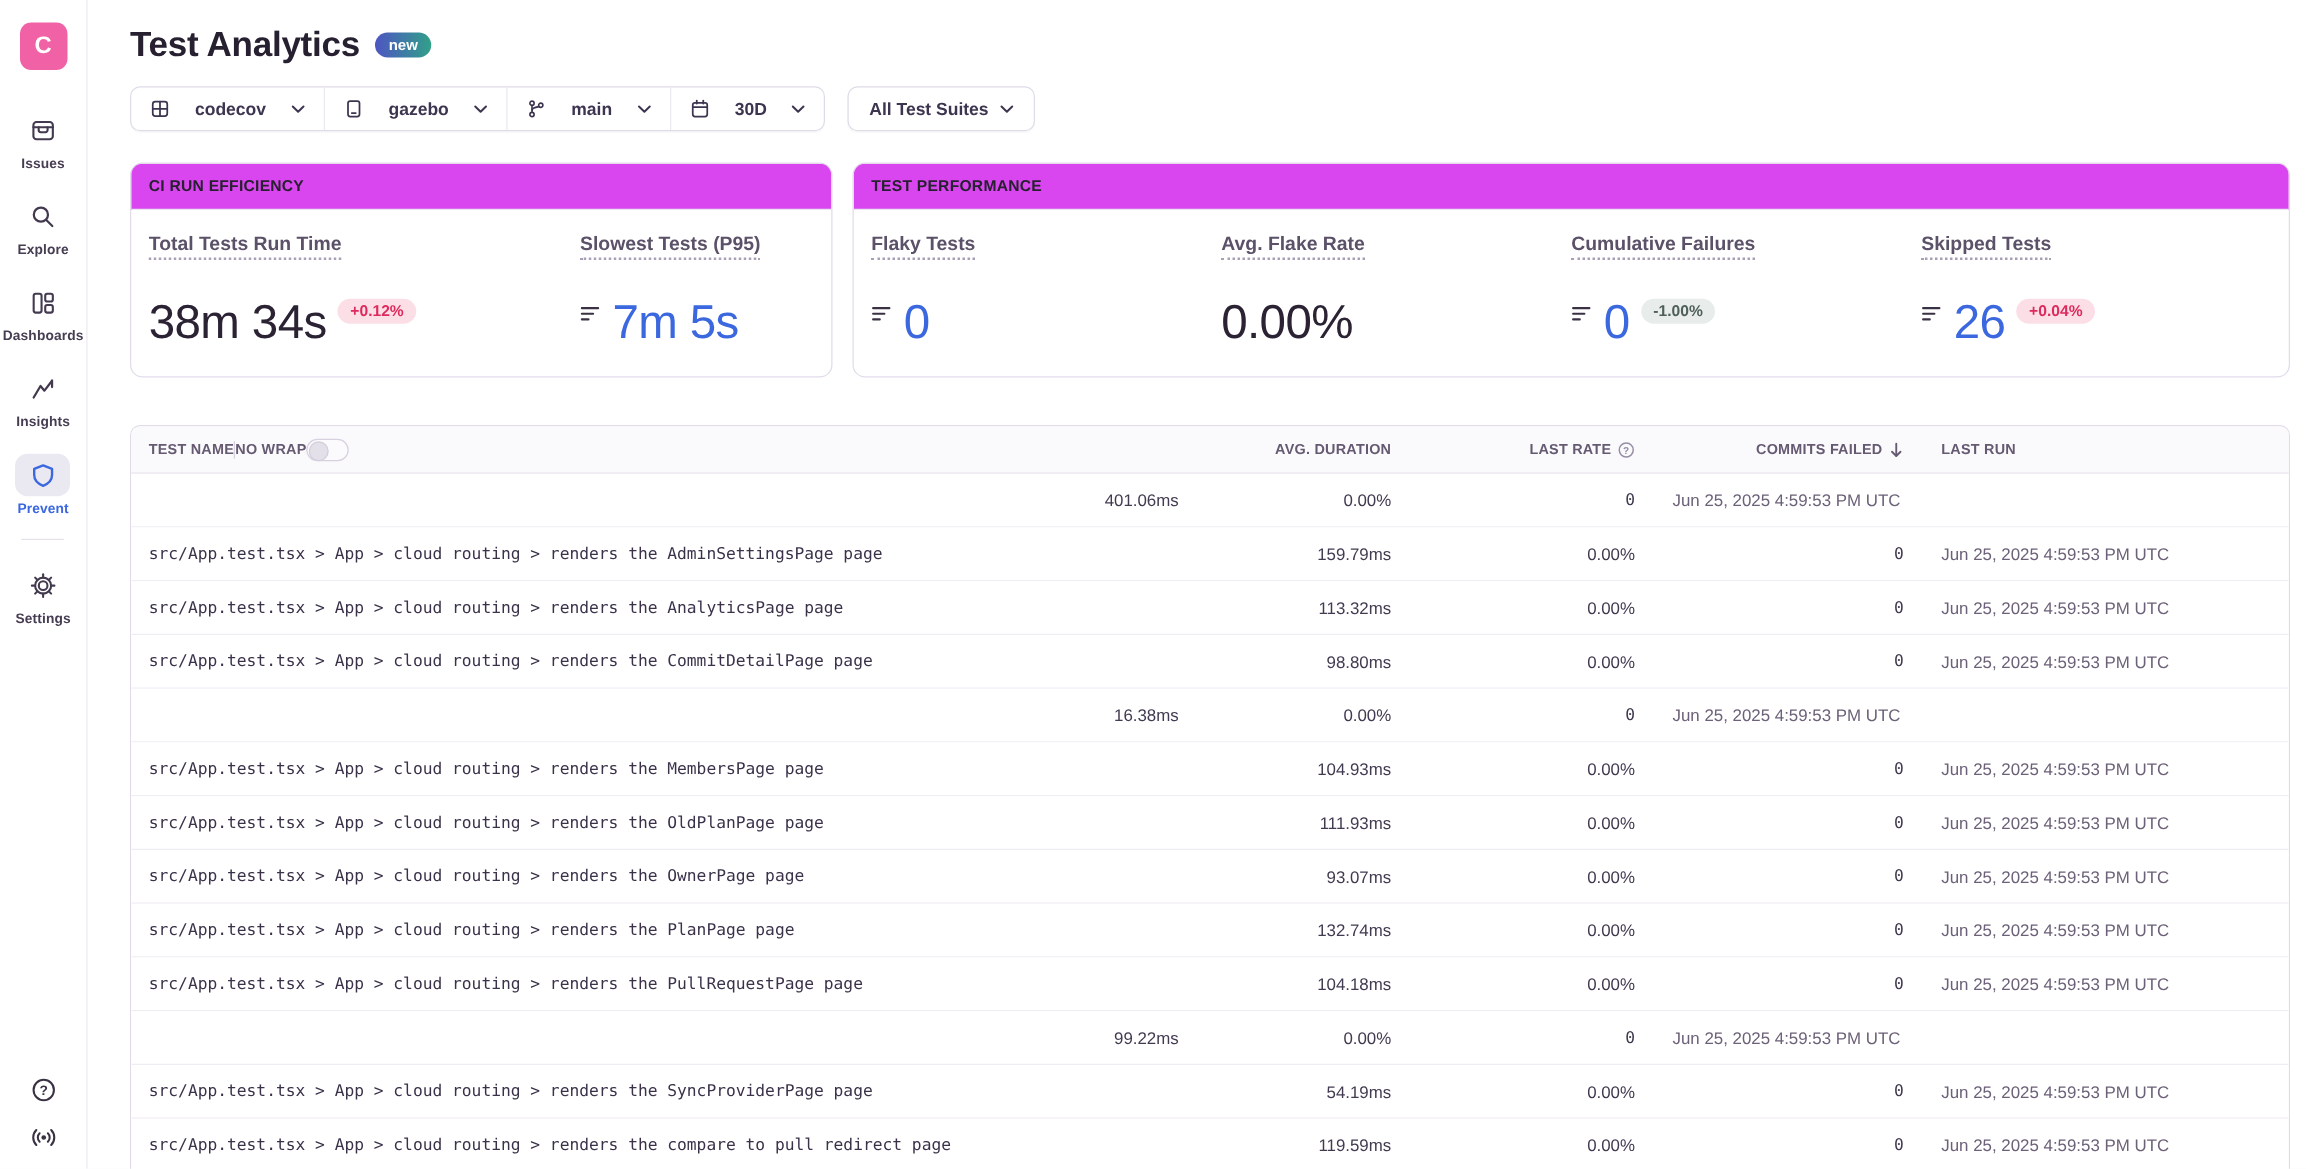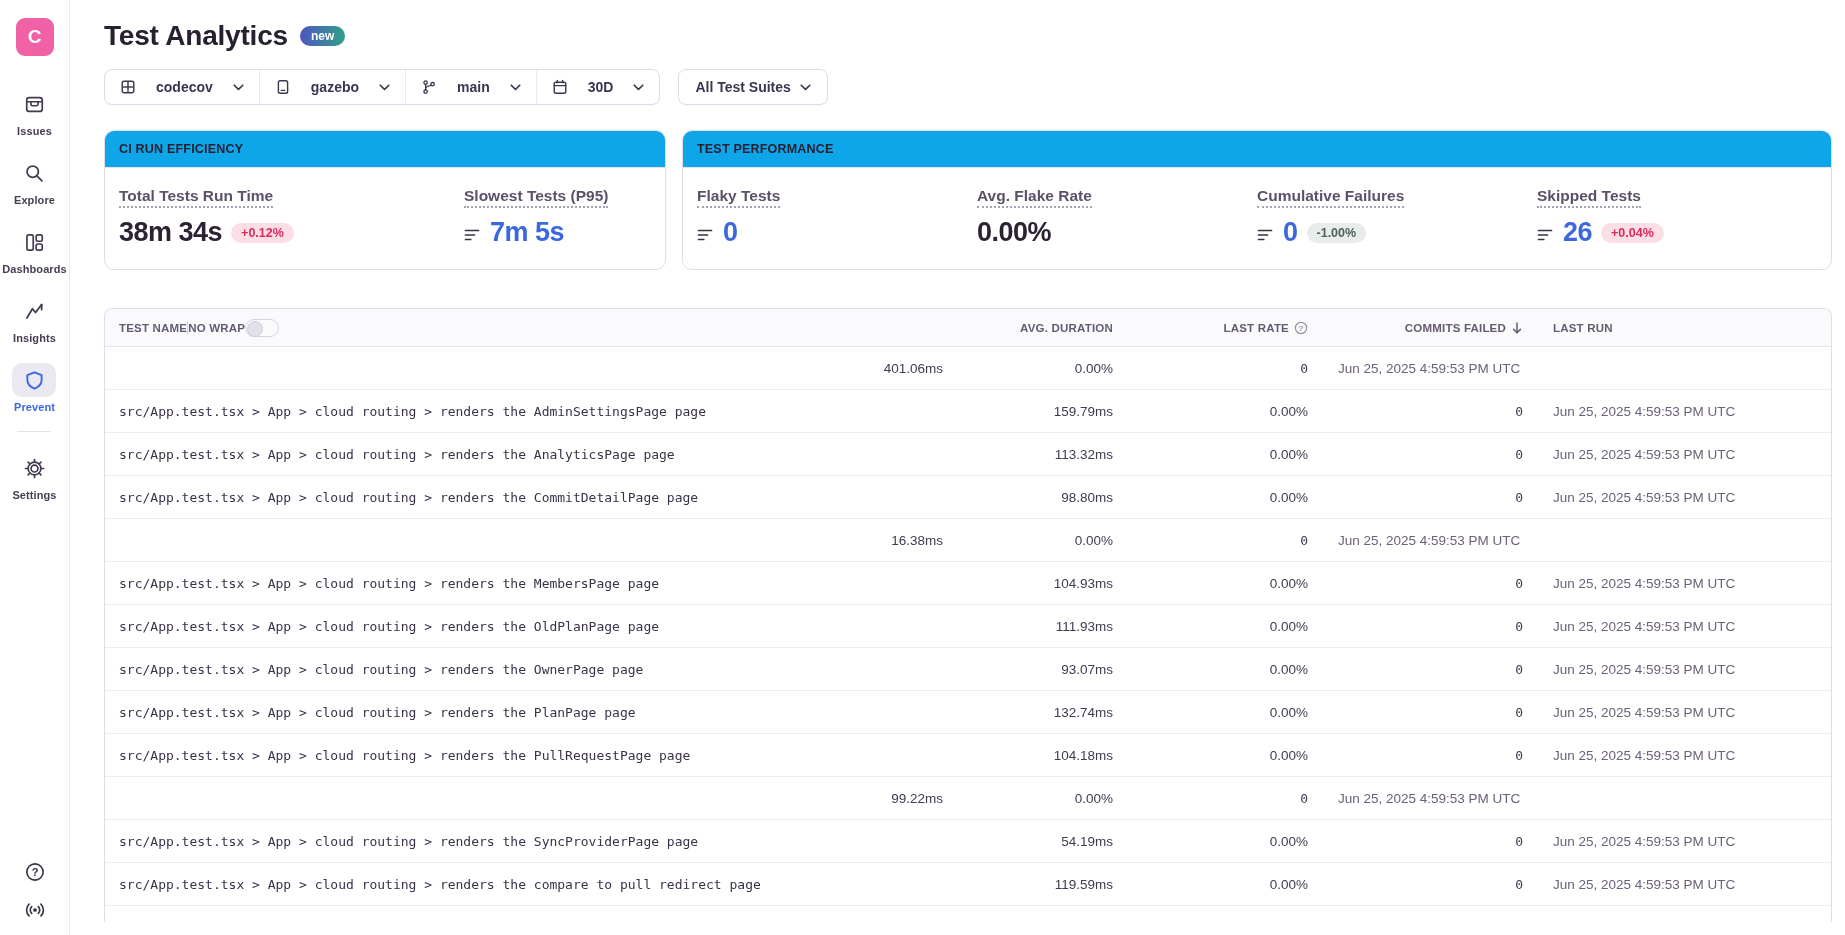--- a/index.html
+++ b/index.html
@@ -37,29 +37,29 @@
   .filter-seg { display:flex; align-items:center; gap:20px; padding:0 15px; height:100%;
     font-size:14px; font-weight:700; color:#3d3450; cursor:pointer; border-left:1px solid #ece8f0; }
   .filter-seg:first-child { border-left:none; }
   .suites-btn { padding:0 16px; display:flex; align-items:center; gap:9px; font-size:14px; font-weight:700; color:#3d3450; cursor:pointer; }
 
   
   .panels-row { display:flex; gap:16px; margin-top:25px; }
   .panel { border:1px solid #e2dcea; border-radius:10px; overflow:hidden; background:#fff; }
   .panel-ci { width:562px; flex:none; }
   .panel-perf { flex:1; }
-  .panel-header { background:#0ea5e9; border-bottom:1px solid #e9e4ef; padding:11px 14px;
+  .panel-header { background:#d946ef; border-bottom:1px solid #e9e4ef; padding:11px 14px;
     font-size:12.5px; font-weight:700; letter-spacing:.2px; color:#272030; }
   .panel-body { padding:19px 14px 21px; display:grid; }
   .panel-ci .panel-body { grid-template-columns:345px 1fr; }
   .panel-perf .panel-body { grid-template-columns:repeat(4,280px); }
   .metric-label { font-size:15.5px; font-weight:700; color:#5b5168;
     border-bottom:2px dotted #aaa0b6; display:inline-block; padding-bottom:1px; cursor:help; width:max-content; }
   .metric-value-row { margin-top:9px; display:flex; align-items:center; gap:9px; }
-  .metric-value { font-size:27px; font-weight:700; letter-spacing:-.5px; }
+  .metric-value { font-size:38px; font-weight:400; letter-spacing:-.5px;margin-top:20px; }
   .v-dark { color:#2b2233; }
   .v-blue { color:#3b68df; cursor:pointer; }
   .delta { font-size:12.5px; font-weight:700; padding:3px 10px; border-radius:20px; }
   .delta-bad { background:#fcdfe6; color:#dd2a5c; }
   .delta-neutral { background:#e8eceb; color:#4e5f58; }
   .flt-ico { margin-top:4px; }
 
   
   .table { margin-top:38px; border:1px solid #e2dcea; border-bottom:none; border-radius:8px 8px 0 0;
     overflow:hidden; height:614px; }

